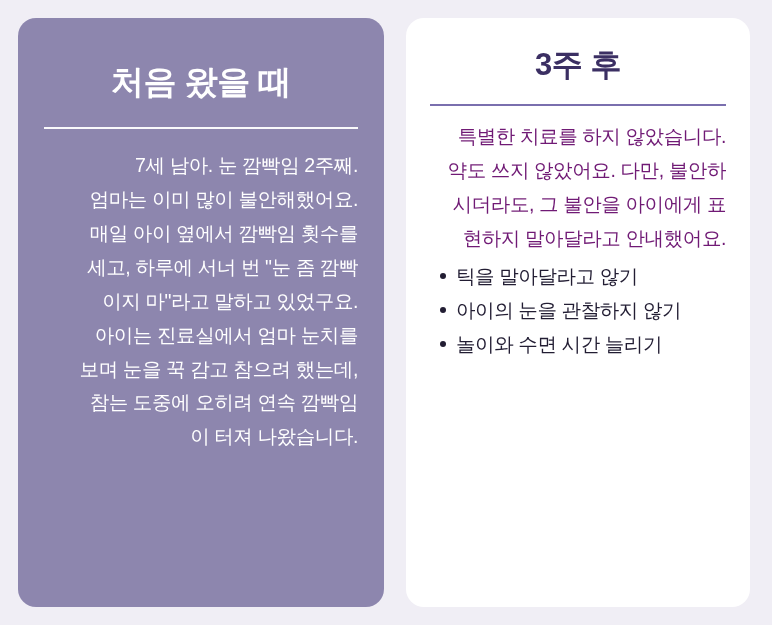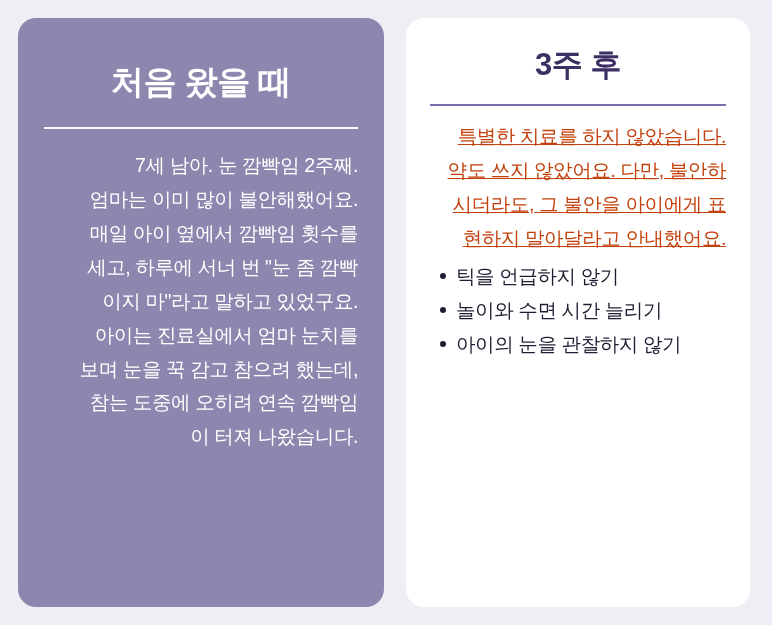--- a/index.html
+++ b/index.html
@@ -77,22 +77,21 @@
     margin: 0;
     white-space: pre-wrap;
     word-break: keep-all;
     text-align: right;
   }
   .card-left .body-text {
     color: #ffffff;
     padding-top: 6px;
   }
   .card-right .body-text {
-    color: #c2410c;
-    text-decoration: underline;
+    color: #701a75;
   }
   .bullet-list {
     margin: 4px 0 2px 0;
     padding-left: 26px;
     list-style: none;
   }
   .bullet-list li {
     position: relative;
     font-size: 19.5px;
     line-height: 1.74;
@@ -131,19 +130,19 @@
   </section>
 
   <section class="card card-right">
     <h2 class="card-title">3주 후</h2>
     <hr class="divider divider-right">
     <p class="body-text">특별한 치료를 하지 않았습니다.
 약도 쓰지 않았어요. 다만, 불안하
 시더라도, 그 불안을 아이에게 표
 현하지 말아달라고 안내했어요.</p>
     <ul class="bullet-list">
-      <li><span class="dot"></span><span>틱을 언급하지 않기</span></li>
+      <li><span class="dot"></span><span>틱을 말아달라고 않기</span></li>
+      <li><span class="dot"></span><span>아이의 눈을 관찰하지 않기</span></li>
       <li><span class="dot"></span><span>놀이와 수면 시간 늘리기</span></li>
-      <li><span class="dot"></span><span>아이의 눈을 관찰하지 않기</span></li>
     </ul>
   </section>
 
 </div>
 
 </body></html>

